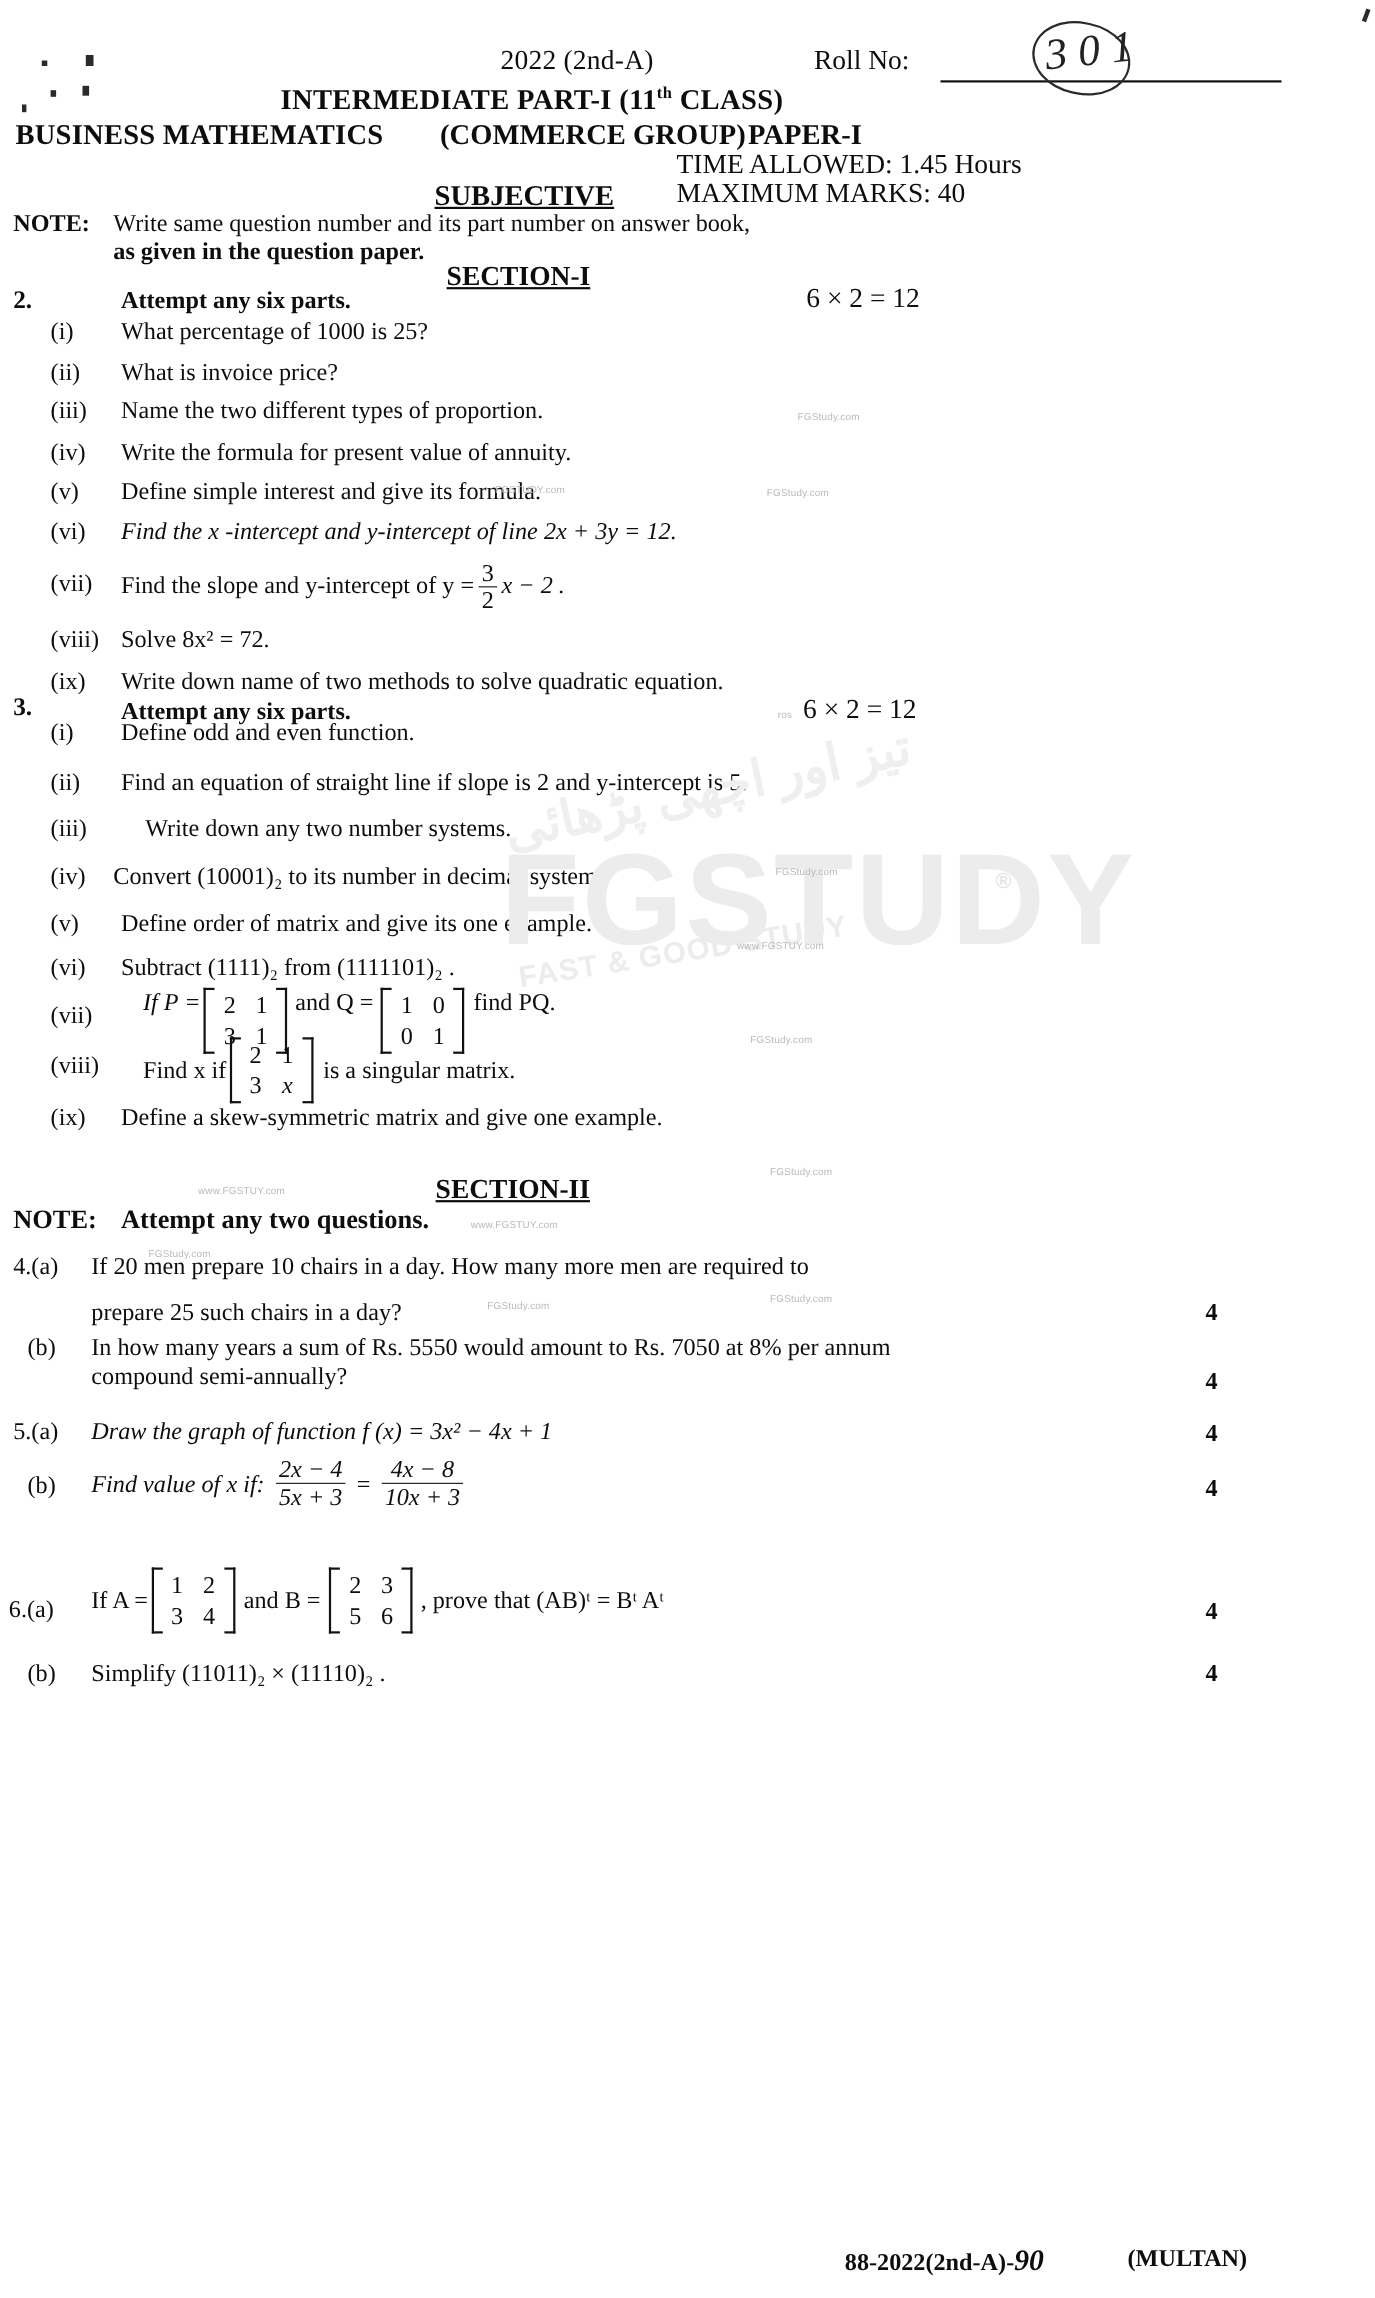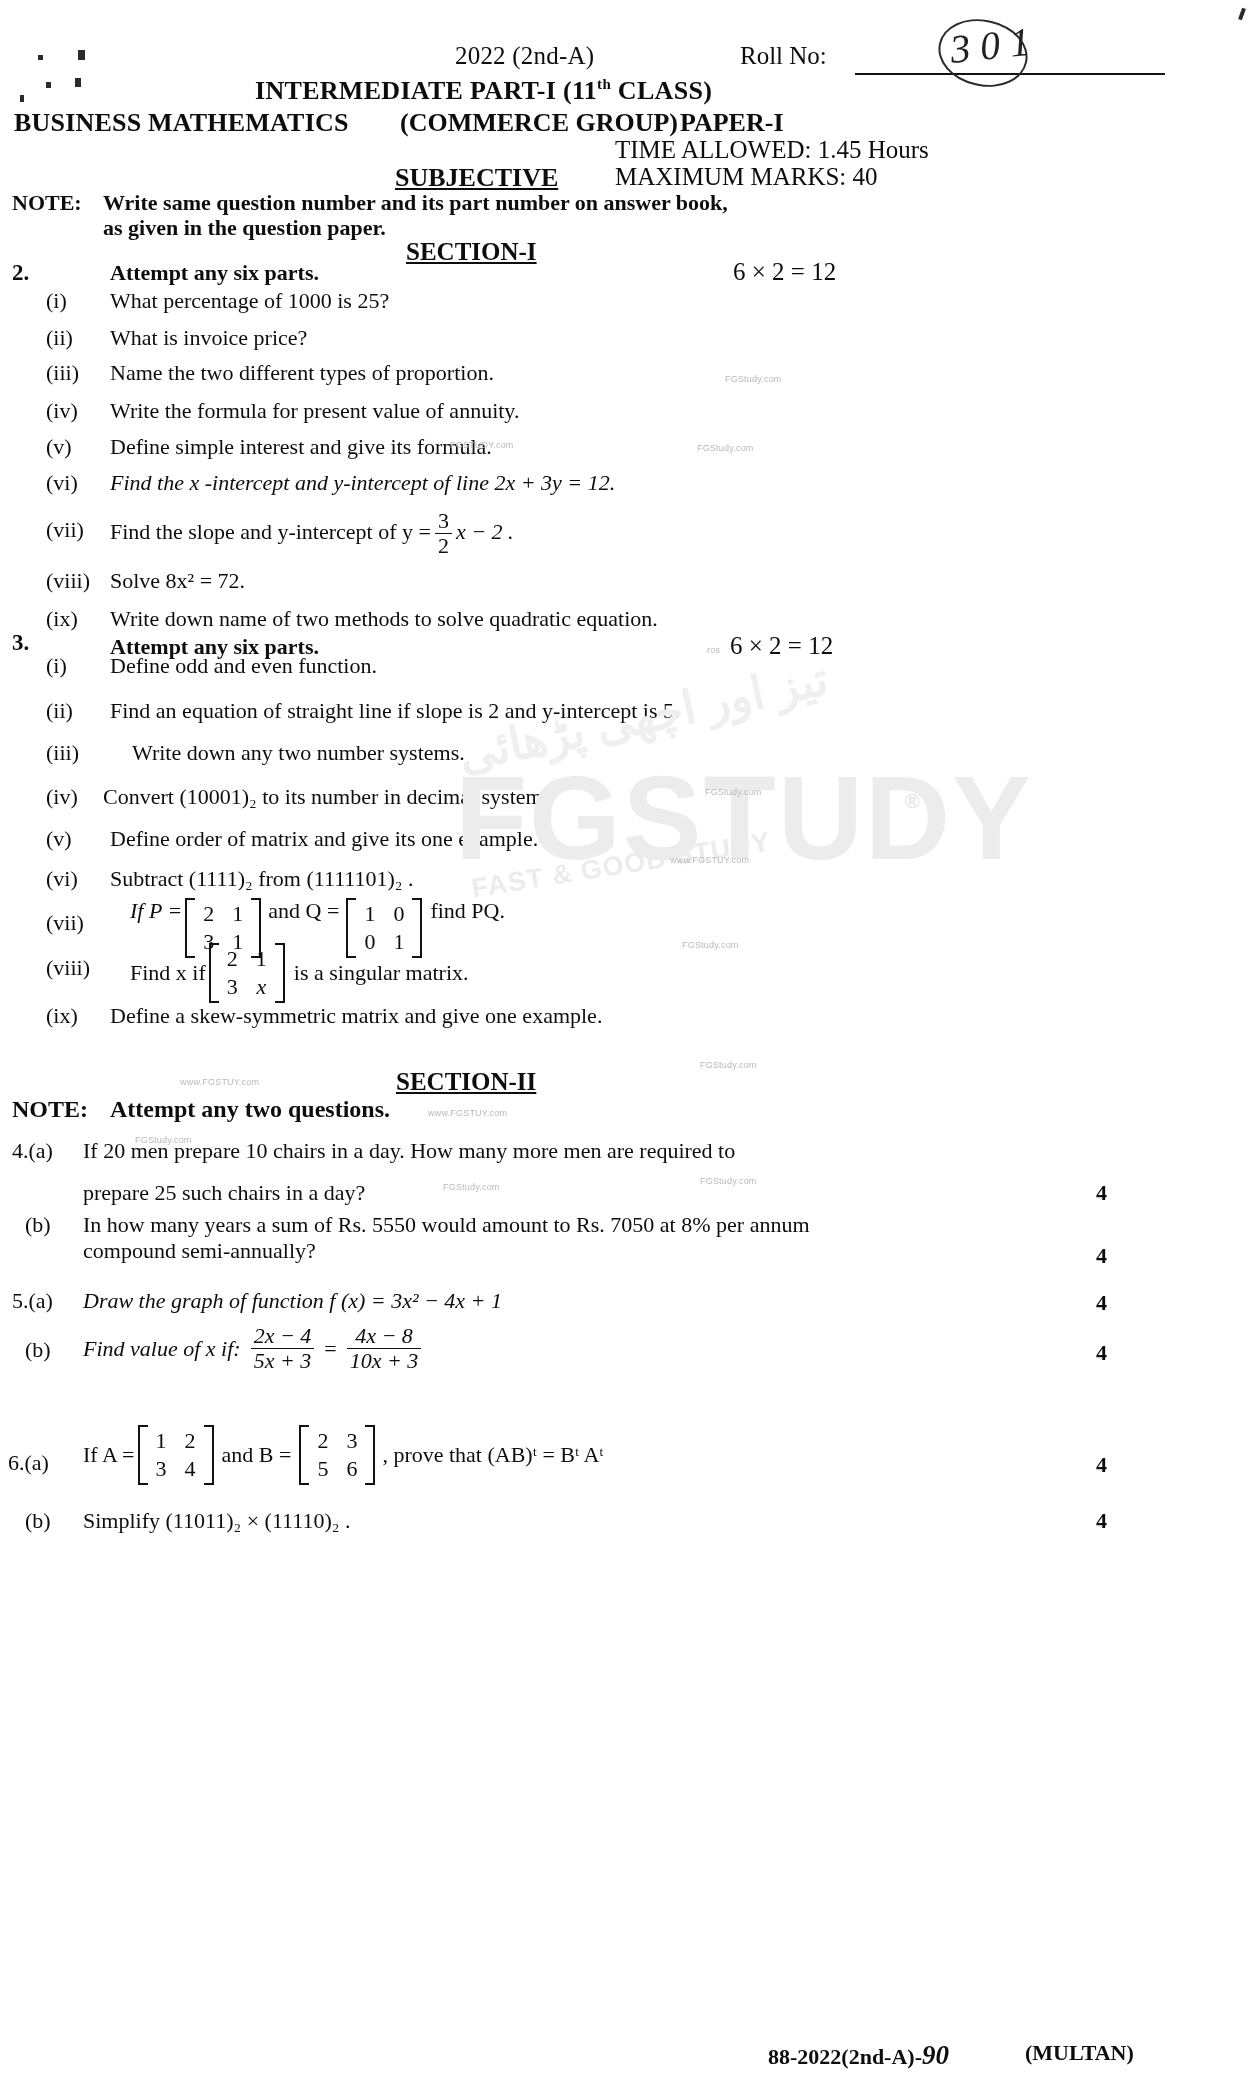--- a/index.html
+++ b/index.html
@@ -69,21 +69,21 @@
   .hdr-subjective {
     left: 395px; top: 163px; font-size: 26px; font-weight: bold; text-decoration: underline;
   }
   .hdr-maxmarks {
     left: 615px; top: 163px; font-size: 25px;
   }
 
   
   .note-label { font-size: 22px; font-weight: bold; }
   .note1-label { left: 12px; top: 190px; }
-  .note1-l1 { left: 103px; top: 190px; font-size: 22px; font-weight: bold; text-align: right; }
+  .note1-l1 { left: 103px; top: 190px; font-size: 22px; font-weight: normal; text-align: right; }
   .note1-l2 { left: 103px; top: 215px; font-size: 22px; font-weight: bold; }
 
   .sec1 { left: 406px; top: 238px; font-size: 25px; font-weight: bold; text-decoration: underline; }
   .sec2 { left: 396px; top: 1068px; font-size: 25px; font-weight: bold; text-decoration: underline; }
 
   .note2-label { left: 12px; top: 1096px; font-size: 24px; font-weight: bold; }
   .note2-text  { left: 110px; top: 1096px; font-size: 24px; font-weight: bold; }
 
   
   .qnum   { font-size: 23px; font-weight: bold; }

